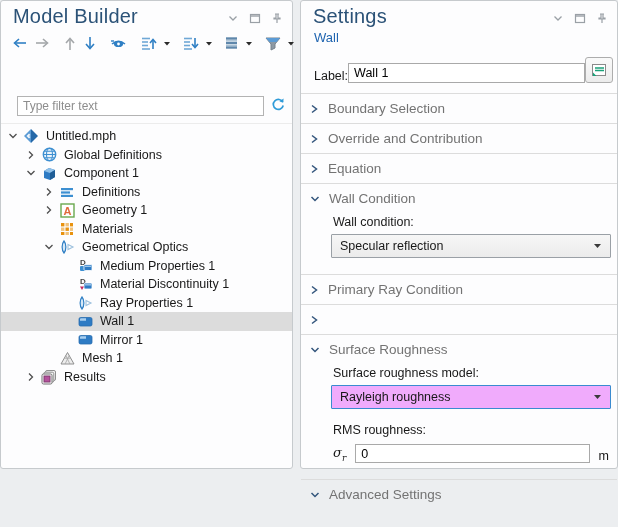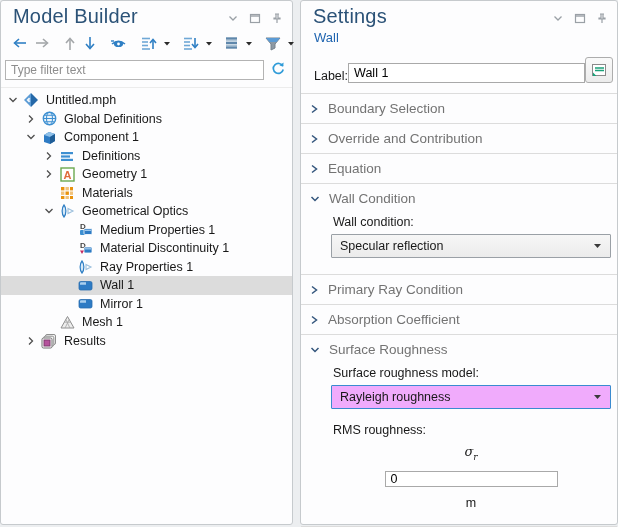--- a/index.html
+++ b/index.html
@@ -1,39 +1,39 @@
 <!DOCTYPE html>
 <html><head>
 <meta charset="utf-8">
 <style>
   html,body{margin:0;padding:0;}
   body{
     width:618px;height:527px;background:#eceef0;position:relative;
     font-family:"Liberation Sans",sans-serif;color:#181818;overflow:hidden;
   }
   .panel{
-    position:absolute;top:0;height:525px;background:#fdfdfe;
+    position:absolute;top:0;height:469px;background:#fdfdfe;
     border:1px solid #c6cacd;border-radius:3px;box-sizing:border-box;
   }
   #left-panel{left:0;width:293px;}
   #right-panel{left:300px;width:318px;}
 
   .panel-header{display:flex;justify-content:space-between;align-items:flex-start;padding:4px 8px 0 12px;}
   .panel-title{font-size:20px;color:#2b5277;letter-spacing:.2px;}
   .win-icons{display:flex;gap:8px;margin-top:6px;}
   .win-icons .wicon{width:14px;height:14px;display:inline-flex;align-items:center;justify-content:center;cursor:default;}
 
   
   .mb-toolbar{display:flex;align-items:center;padding:4px 6px 2px 8px;height:22px;}
   .tbtn{display:inline-flex;align-items:center;justify-content:center;height:20px;padding:0 2px;margin-right:2px;}
   .tbtn.grp{margin-left:6px;}
   .dd{margin-left:1px;margin-right:3px;display:inline-flex;}
 
   
-  .filter-row{display:flex;align-items:center;padding:4px 6px 2px 4px;gap:6px;}
+  .filter-row{display:flex;align-items:center;padding:4px 6px 2px 16px;gap:6px;margin-top:36px;}
   .filter-input{
     flex:1;height:20px;border:1px solid #b3b3b3;background:#fff;font-size:12px;
     padding:0 5px;color:#181818;font-family:"Liberation Sans",sans-serif;box-sizing:border-box;
   }
   .filter-input::placeholder{color:#8d8d8d;}
 
   
   .tree{margin-top:5px;border-top:1px solid #ececec;padding-top:3px;}
   .tree-row{display:flex;align-items:center;height:18.5px;font-size:12.5px;white-space:nowrap;cursor:default;}
   .tree-row.selected{background:#dcdcdc;}
@@ -60,21 +60,21 @@
   .sec-head{display:flex;align-items:center;gap:9px;height:29px;padding-left:9px;cursor:default;}
   .sec-title{color:#737373;font-size:13.5px;}
   .sec-body{padding:0 0 4px 0;margin-left:20px;}
   .field-label{font-size:12.5px;padding:2px 0 5px 12px;}
   .combo{
     margin:0 6px 12px 10px;height:22px;border:1px solid #9aa0a6;border-radius:1px;
     background:linear-gradient(#f6f6f6,#ebebeb);display:flex;align-items:center;
     padding:0 8px;font-size:12.5px;justify-content:space-between;cursor:default;
   }
   .combo.focused{background:#f0abfc;border:1px solid #3a8bd0;}
-  .rms-row{display:flex;align-items:center;gap:9px;padding:2px 8px 12px 12px;flex-direction:column;}
+  .rms-row{display:flex;align-items:flex-end;gap:9px;padding:2px 8px 12px 12px;}
   .sigma{font-family:"DejaVu Serif",serif;font-style:italic;font-size:13px;flex:none;}
   .sigma sub{font-size:9px;}
   .rms-input{
     flex:1;height:19px;border:1px solid #a9a9a9;background:#fff;font-size:12.5px;
     padding:0 5px;box-sizing:border-box;font-family:"Liberation Sans",sans-serif;
   }
   .unit{font-size:12.5px;flex:none;}
 </style>
 </head>
 <body>
@@ -506,21 +506,20 @@
             </svg></span>
         <span class="sec-title">Primary Ray Condition</span>
       </div>
     </div>
 
     <div class="section">
       <div class="sec-head">
         <span><svg width="9" height="10">
               <path d="M2 1.5 L6.5 5 L2 8.5" stroke="#33557c" stroke-width="1.5" fill="none"></path>
             </svg></span>
-        <span class="sec-title">Absorption Coefficient</span>
       </div>
     </div>
 
     <div class="section">
       <div class="sec-head">
         <span><svg width="10" height="10">
               <path d="M1.5 3 L5 6.5 L8.5 3" stroke="#33557c" stroke-width="1.5" fill="none"></path>
             </svg></span>
         <span class="sec-title">Surface Roughness</span>
       </div>

